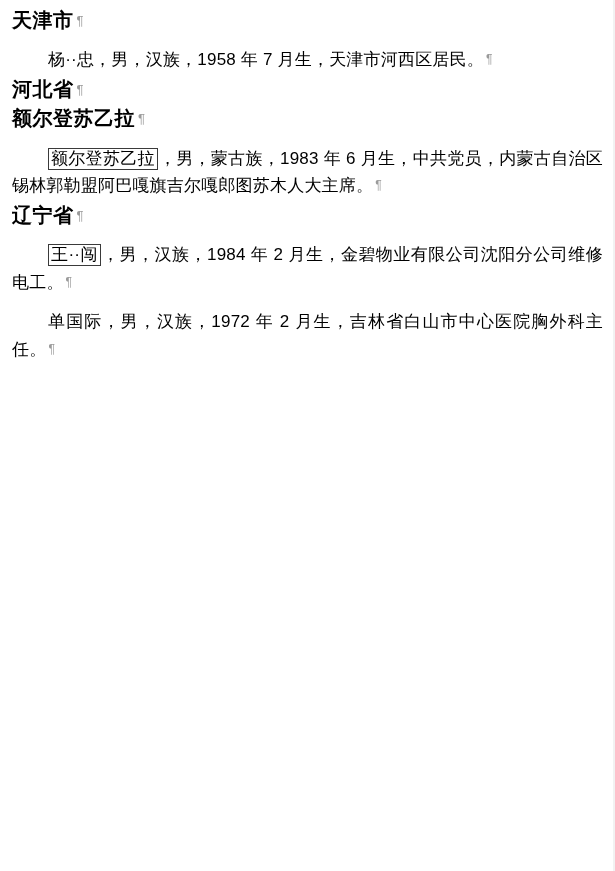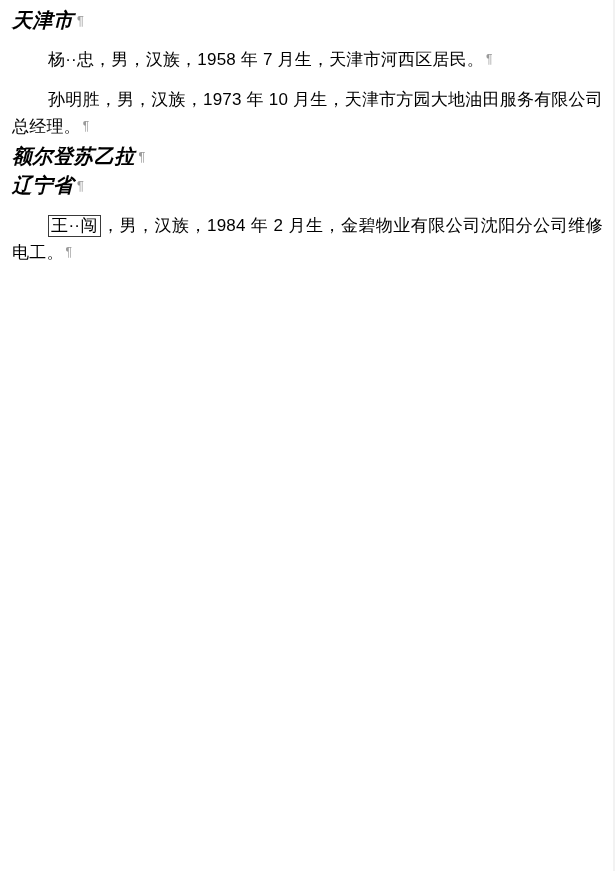--- a/index.html
+++ b/index.html
@@ -20,21 +20,20 @@
     height: 871px;
     box-sizing: border-box;
     padding: 6px 12px 0 12px;
   }
   .heading {
     font-size: 20px;
     font-weight: bold;
     line-height: 1.42;
     letter-spacing: 0.5px;
     margin: 0 0 1px 0;
-    font-style: italic;
   }
   .heading .pilcrow {
     font-weight: normal;
     font-size: 13px;
     color: #9a9a9a;
     vertical-align: 2px;
     margin-left: 3px;
   }
   .para {
     font-size: 17px;
@@ -72,31 +71,33 @@
 </style>
 </head>
 <body>
 
 <div class="page">
 
   <h1 class="heading"><span>天津市</span><span class="pilcrow">¶</span></h1>
 
   <p class="para indent"><span>杨··忠，男，汉族，1958 年 7 月生，天津市河西区居民。</span><span class="pilcrow">¶</span></p>
 
+  <h1 class="heading"><span>河北省</span><span class="pilcrow">¶</span></h1>
 
-  <p class="para indent"><span>孙明胜，男，汉族，1973 年 10 月生，天津市方园大地油田服务有限公司总经理。</span><span class="pilcrow">¶</span></p>
 
 
   <h1 class="heading"><span>额尔登苏乙拉</span><span class="pilcrow">¶</span></h1>
 
+  <p class="para indent"><span class="boxed">额尔登苏乙拉</span><span>，男，蒙古族，1983 年 6 月生，中共党员，内蒙古自治区锡林郭勒盟阿巴嘎旗吉尔嘎郎图苏木人大主席。</span><span class="pilcrow">¶</span></p>
 
   <h1 class="heading"><span>辽宁省</span><span class="pilcrow">¶</span></h1>
 
   <p class="para indent"><span class="boxed">王··闯</span><span>，男，汉族，1984 年 2 月生，金碧物业有限公司沈阳分公司维修电工。</span><span class="pilcrow">¶</span></p>
 
 
+  <p class="para indent"><span>单国际，男，汉族，1972 年 2 月生，吉林省白山市中心医院胸外科主任。</span><span class="pilcrow">¶</span></p>
 
 
 
 
 
   <div class="scrollbar-shadow"></div>
 </div>
 
 </body></html>

